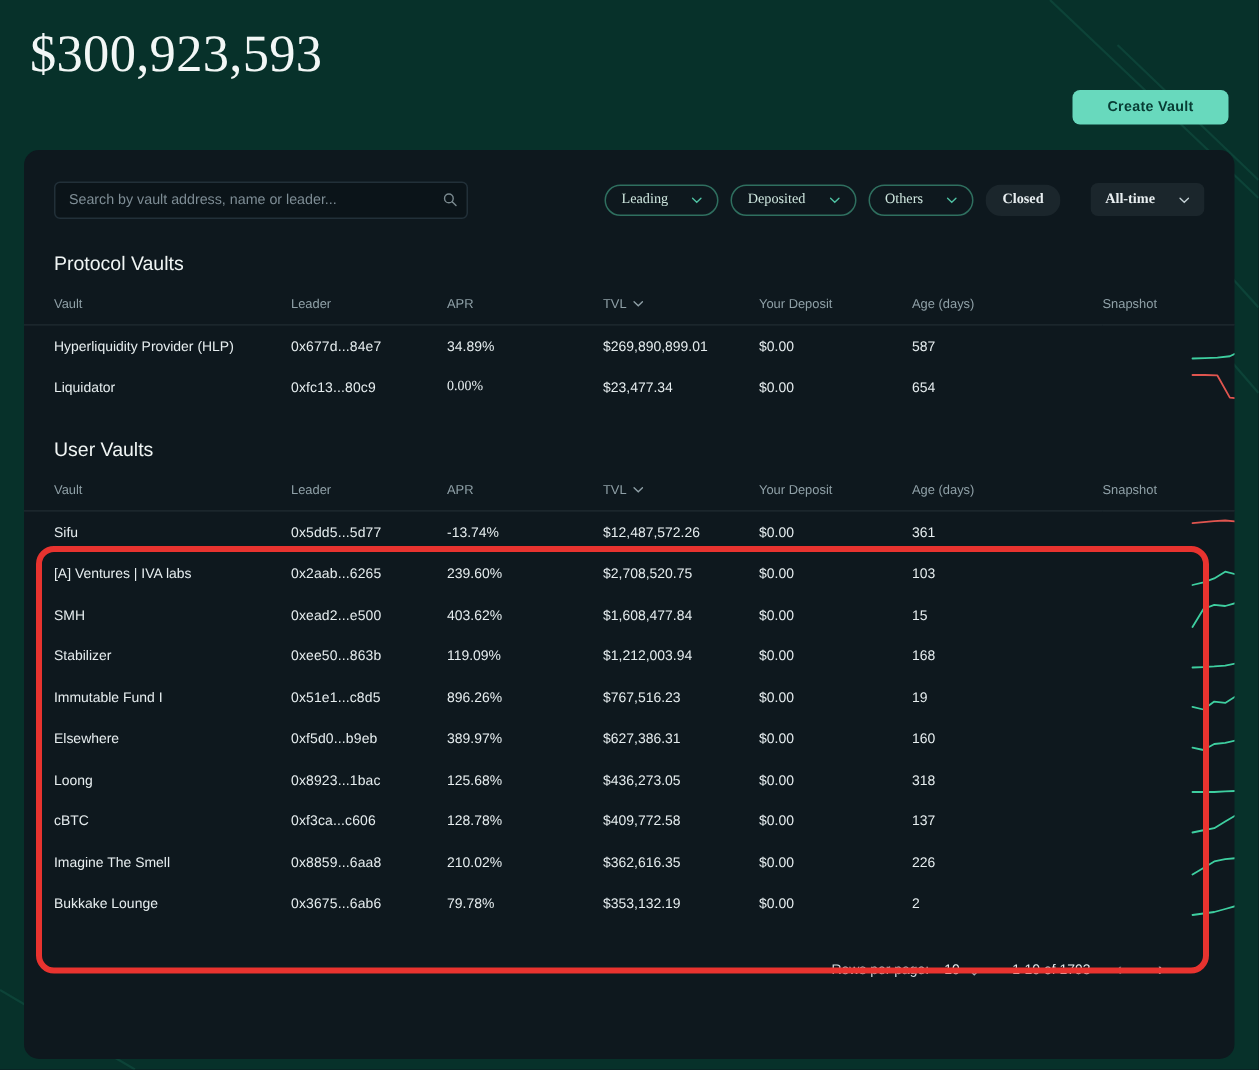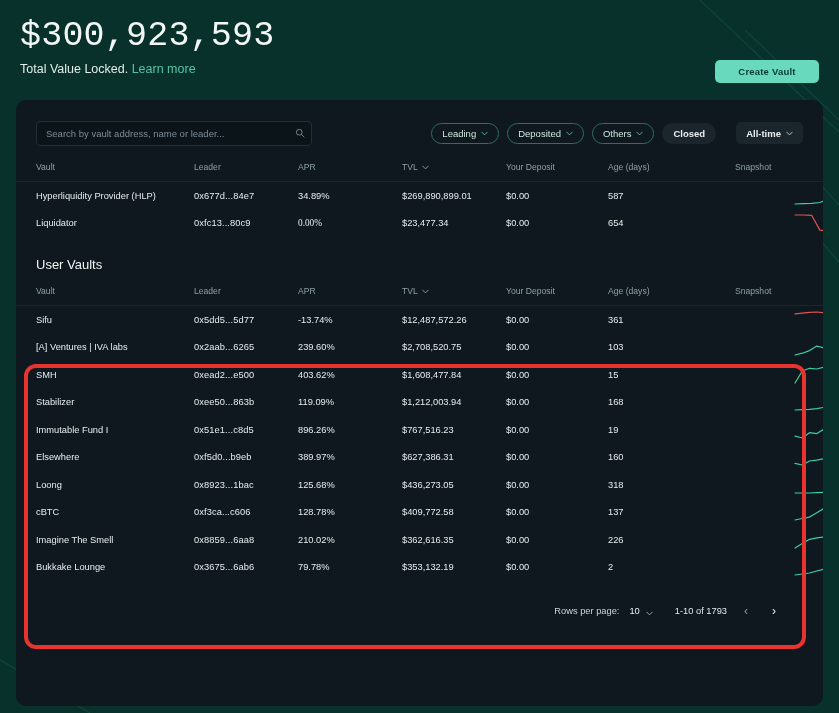--- a/index.html
+++ b/index.html
@@ -23,21 +23,21 @@
   }
   
   .page-header {
     position: relative;
     z-index: 2;
     padding: 16px 20px 0 20px;
     height: 84px;
     box-sizing: border-box;
   }
   .tvl-amount {
-    font-family: Liberation Mono, monospace;
+    font-family: Liberation Serif, serif;
     font-size: 35px;
     line-height: 40px;
     letter-spacing: 0.2px;
     color: #f2f7f6;
     font-weight: 400;
   }
   .tvl-sub {
     margin-top: 6px;
     font-size: 12.5px;
     color: #e4ecea;
@@ -115,26 +115,27 @@
     margin-left: auto;
     display: flex;
     align-items: center;
     gap: 8px;
   }
   .chip {
     height: 21px;
     border-radius: 11px;
     display: flex;
     align-items: center;
-    gap: 5px;
+    gap: 16px;
     padding: 0 10px;
     font-size: 9.5px;
     cursor: pointer;
     box-sizing: border-box;
     white-space: nowrap;
+    font-family: Liberation Serif, serif;
   }
   .chip.outline {
     border: 1px solid #2f6f5f;
     color: #cfe7df;
     background: transparent;
   }
   .chip.solid {
     background: #1b262c;
     color: #e8eef0;
     border: 1px solid transparent;
@@ -257,24 +258,20 @@
 <svg class="bg-deco" width="839" height="713" viewBox="0 0 839 713" fill="none">
   <path d="M700 0 L839 132" stroke="#0d4338" stroke-width="1.5"></path>
   <path d="M745 30 L839 120" stroke="#0d4338" stroke-width="1.5"></path>
   <path d="M812 175 L839 205" stroke="#0d4338" stroke-width="1.5"></path>
   <path d="M820 240 L839 262" stroke="#0d4338" stroke-width="1.5"></path>
   <path d="M0 660 L90 713" stroke="#0d4338" stroke-width="1.5"></path>
 </svg>
 
 <div class="page-header">
   <div class="tvl-amount">$300,923,593</div>
-  <div class="tvl-sub">
-    <span>Total Value Locked.</span>
-    <a class="learn" href="#">Learn more</a>
-  </div>
   <button class="create-vault-btn">Create Vault</button>
 </div>
 
 <div class="card">
 
   <div class="toolbar">
     <div class="search-wrap">
       <input class="search-input" type="text" placeholder="Search by vault address, name or leader..." style="">
       <svg class="search-icon" viewBox="0 0 16 16" fill="none">
         <circle cx="6.8" cy="6.8" r="4.6" stroke="#9fb0b6" stroke-width="1.5"></circle>
@@ -306,20 +303,21 @@
       </div>
       <div class="chip range">
         <span>All-time</span>
         <svg class="chev" viewBox="0 0 10 6" fill="none">
             <path d="M1 1 L5 5 L9 1" stroke="#c3d0d4" stroke-width="1.3" stroke-linecap="round"></path>
           </svg>
       </div>
     </div>
   </div>
 
+  <div class="section-title">Protocol Vaults</div>
   <table class="vaults">
     <thead>
       <tr>
         <th class="col-vault">Vault</th>
         <th class="col-leader">Leader</th>
         <th class="col-apr">APR</th>
         <th class="col-tvl">
           <span class="th-sort">
             <span>TVL</span>
             <svg class="chev" viewBox="0 0 10 6" fill="none">

